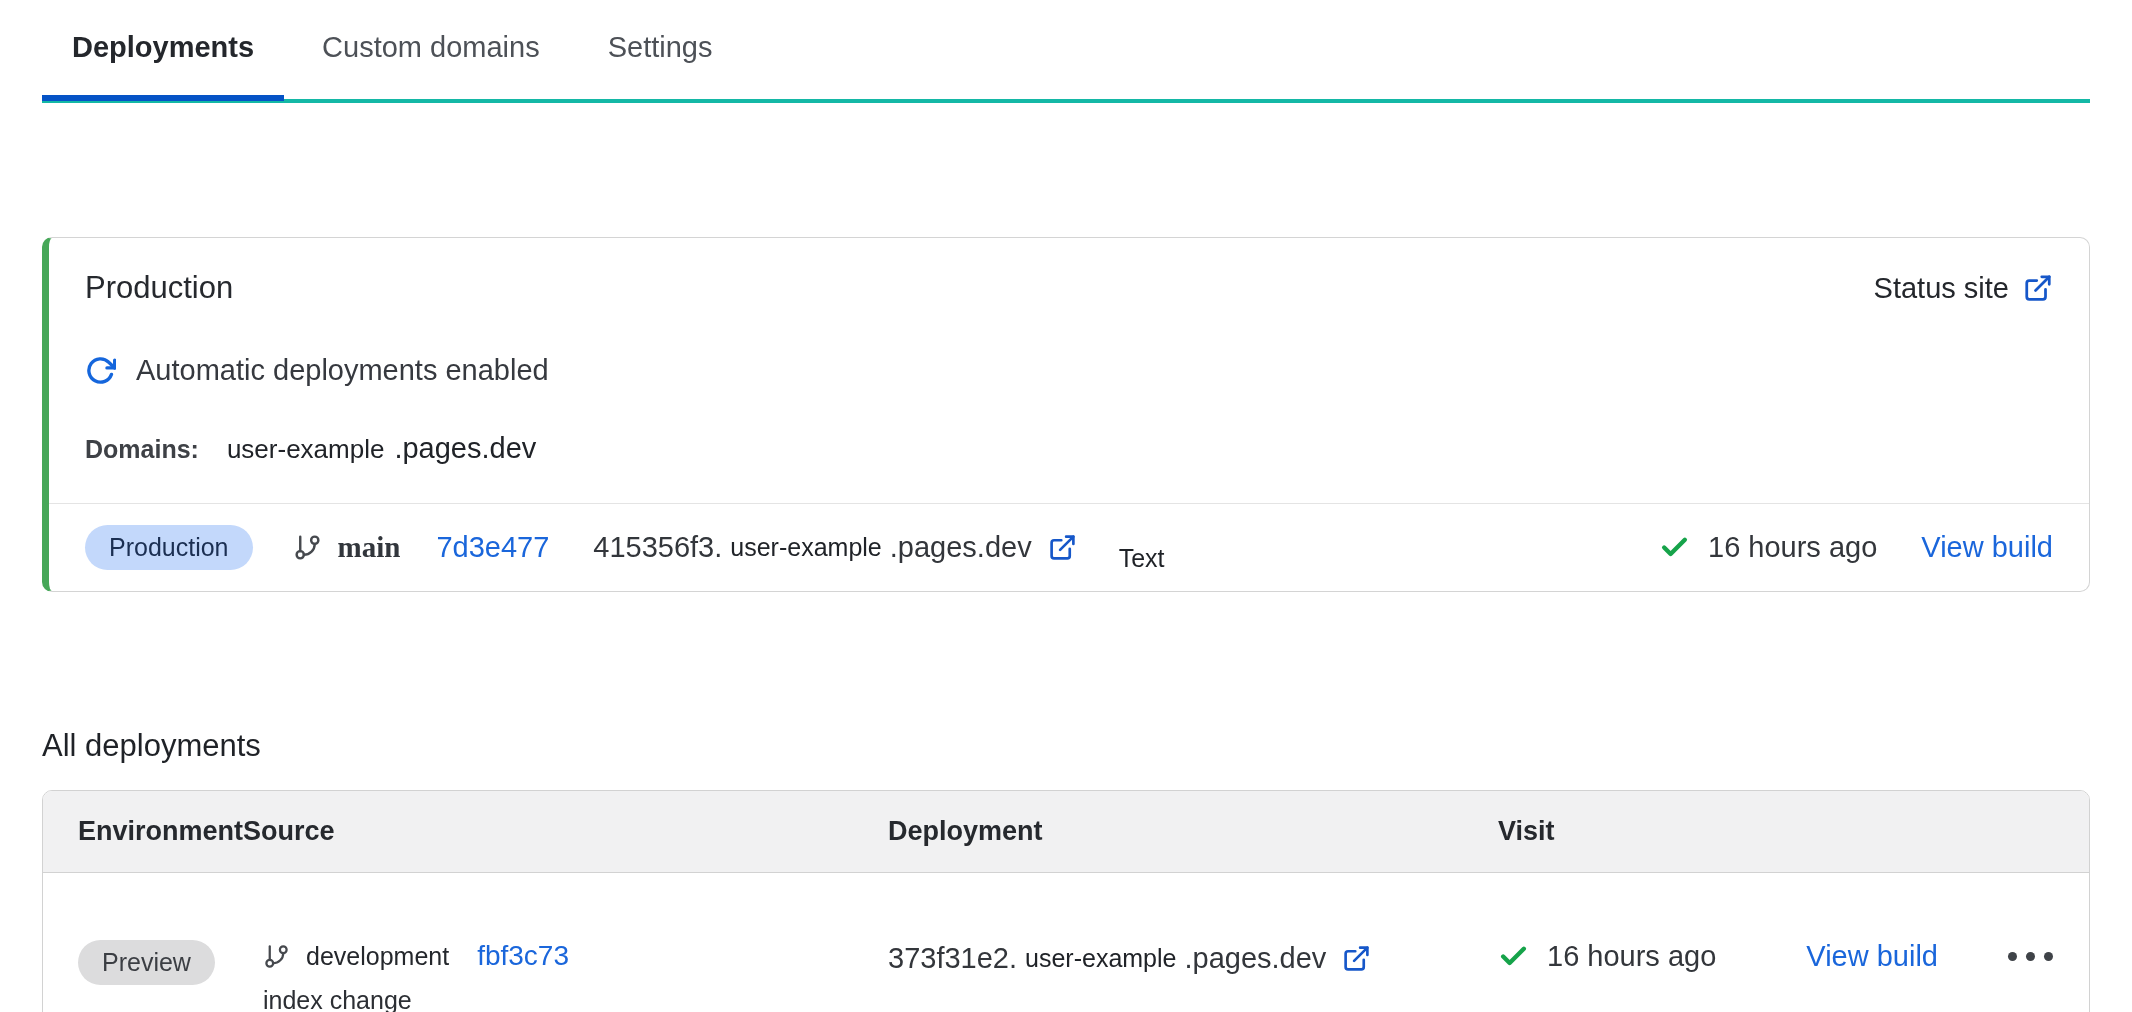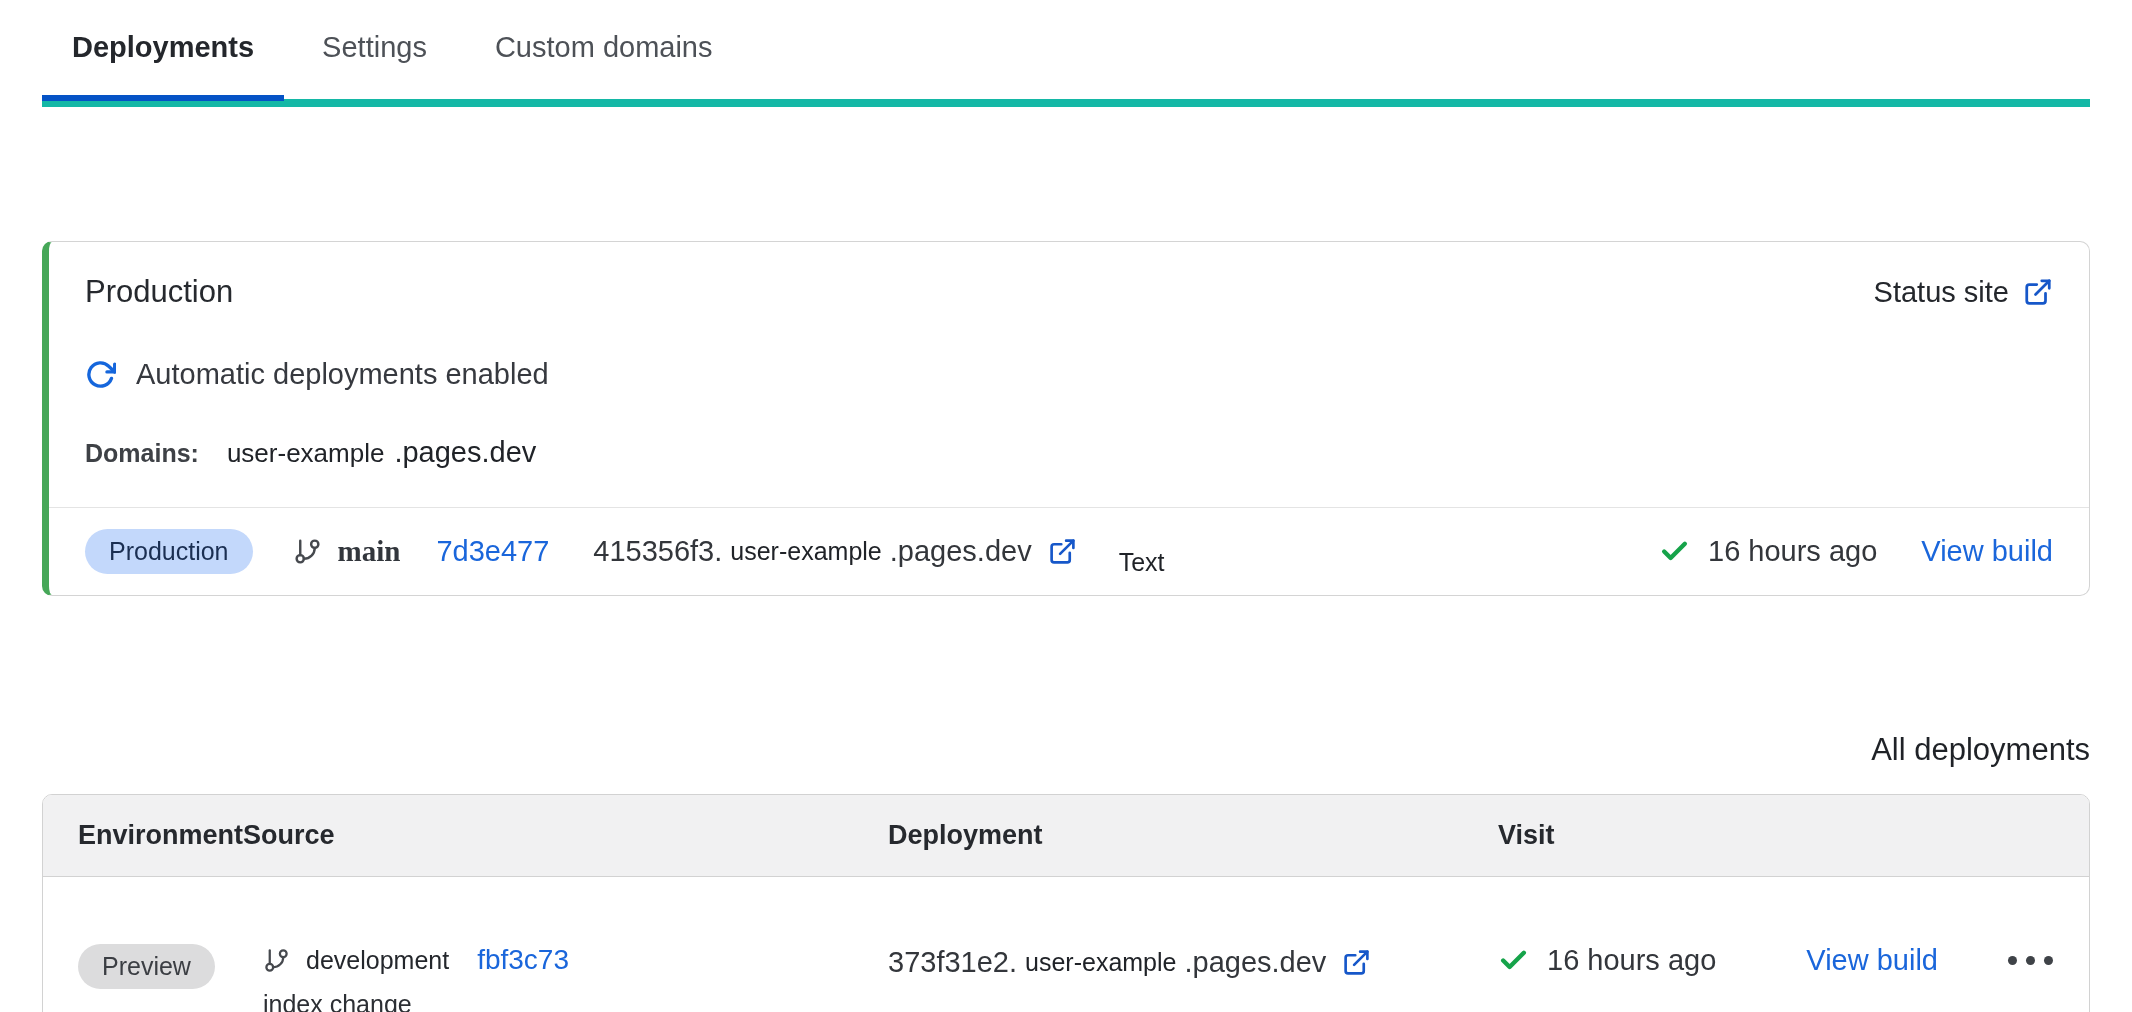--- a/index.html
+++ b/index.html
@@ -1,20 +1,20 @@
 <!DOCTYPE html>
 <html><head>
 <meta charset="utf-8">
 <style>
   * { box-sizing: border-box; margin: 0; padding: 0; }
   html, body { width: 2132px; height: 1012px; overflow: hidden; background: #ffffff; }
   body { font-family: "Liberation Sans", sans-serif; color: #2b2e33; }
 
   
-  .tabbar { margin: 0 42px; padding-top: 30px; border-bottom: 8px solid #14b8a6; display: flex; }
+  .tabbar { margin: 0 42px; padding-top: 30px; border-bottom: 4px solid #14b8a6; display: flex; }
   .tab { font-size: 29px; line-height: 34px; color: #4d5157; padding: 0 30px 31px 30px;
          border-bottom: 6px solid transparent; margin-bottom: -2px; cursor: pointer; white-space: nowrap; }
   .tab.active { font-weight: 700; color: #24272c; border-bottom-color: #0553c6; }
   .tab + .tab { margin-left: 8px; }
 
   
   .card { margin: 134px 42px 0 42px; border: 1px solid #d4d4d4; border-left: 7px solid #46a758;
           border-radius: 10px; background: #fff; }
   .card-head { display: flex; justify-content: space-between; align-items: flex-start; padding: 32px 36px 0 36px; }
   .card-title { font-size: 31px; line-height: 36px; font-weight: 500; color: #26292e; }
@@ -40,21 +40,21 @@
   .url-prefix, .url-suffix { font-size: 29px; color: #33363b; }
   .url-name { font-size: 25px; color: #202328; margin: 0 8px; }
   .url-group .ext-icon { margin-left: 16px; }
   .text-note { font-size: 25px; color: #1f2227; margin-left: 42px; transform: translateY(11px); }
 
   .row-right { margin-left: auto; display: flex; align-items: center; }
   .time-text { font-size: 29px; color: #33363b; margin-left: 18px; }
   .view-build { font-size: 29px; color: #1a66db; text-decoration: none; margin-left: 44px; cursor: pointer; }
 
   
-  .all-heading { margin: 136px 42px 26px 42px; font-size: 31px; line-height: 36px; font-weight: 500; color: #1f2227; text-align: right; }
+  .all-heading { margin: 136px 42px 26px 42px; font-size: 31px; line-height: 36px; font-weight: 500; color: #1f2227; }
 
   .table { margin: 0 42px; border: 1px solid #d2d2d2; border-radius: 10px 10px 0 0; overflow: hidden; background: #fff; }
   .thead { display: flex; background: #f1f1f2; border-bottom: 1px solid #d2d2d2; padding: 25px 0; justify-content: flex-end; }
   .th { font-size: 27px; line-height: 31px; font-weight: 700; color: #26292e; }
   .cell-env { width: 200px; padding-left: 35px; flex: none; }
   .cell-src { width: 645px; flex: none; }
   .cell-dep { width: 610px; flex: none; }
   .cell-status { flex: 1; padding-right: 32px; }
 
   .trow { display: flex; align-items: flex-start; padding: 56px 0 28px 0; border-bottom: 5px solid #0f766e; margin-top: 11px; }
@@ -73,22 +73,22 @@
 
   svg { display: block; }
 </style>
 </head>
 <body>
 
 <div class="page">
 
   <nav class="tabbar">
     <div class="tab active">Deployments</div>
+    <div class="tab">Custom domains</div>
     <div class="tab">Settings</div>
-    <div class="tab">Custom domains</div>
   </nav>
 
   <section class="card">
     <div class="card-head">
       <h2 class="card-title">Production</h2>
       <a class="visit-link">
         <span>Status site</span>
         <span class="ext-icon">
           <svg width="30" height="30" viewBox="0 0 24 24" fill="none" stroke="#1657c9" stroke-width="2.2" stroke-linecap="round" stroke-linejoin="round">
             <path d="M18 13v6a2 2 0 0 1-2 2H5a2 2 0 0 1-2-2V8a2 2 0 0 1 2-2h6"></path>

